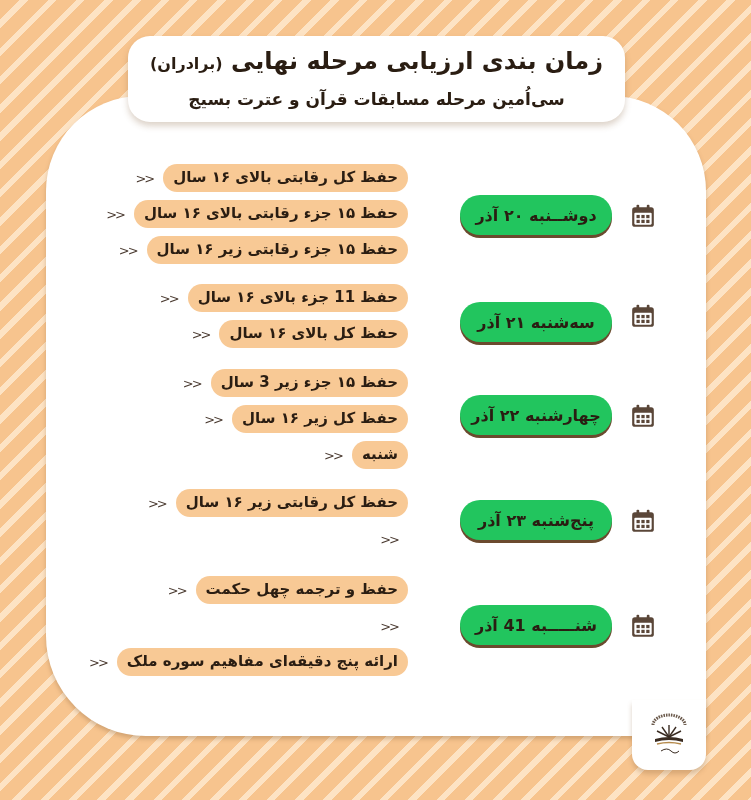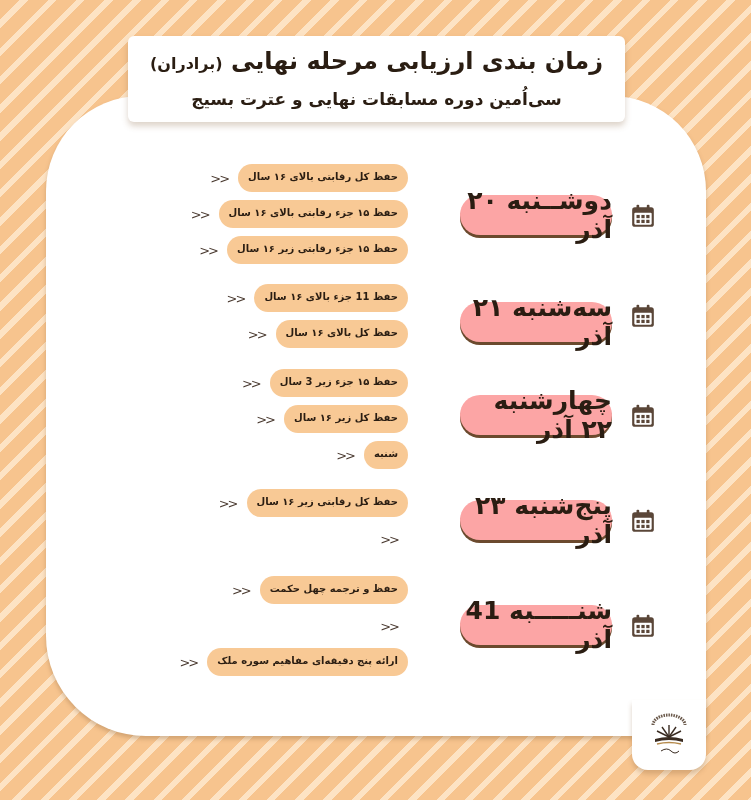--- a/index.html
+++ b/index.html
@@ -4,21 +4,21 @@
 <style>
   html,body{margin:0;padding:0;}
   body{
     width:751px;height:800px;overflow:hidden;position:relative;
     font-family:"DejaVu Sans","Liberation Sans",sans-serif;
     background-color:#f7c48e;
     background-image:repeating-linear-gradient(135deg,#f7c48e 0px,#f7c48e 14px,#fde3c4 14px,#fde3c4 20px);
   }
   .header-card{
     position:absolute;left:128px;top:36px;width:497px;height:86px;
-    background:#fff;border-radius:6px;
+    background:#fff;border-radius:22px;
     box-shadow:0 4px 6px rgba(120,80,40,0.25);
     z-index:3;text-align:center;direction:rtl;
   }
   .header-title{font-size:24px;font-weight:bold;color:#2a1d12;margin-top:10px;line-height:30px;}
   .header-title .sub{font-size:16px;}
   .header-subtitle{font-size:17px;font-weight:bold;color:#2a1d12;margin-top:8px;line-height:24px;}
   .main-card{
     position:absolute;left:46px;top:96px;width:660px;height:640px;
     background:#fff;border-radius:95px 95px 0 100px;
     box-shadow:0 3px 4px rgba(140,100,60,0.35);
@@ -26,43 +26,43 @@
   }
   .logo-tab{
     position:absolute;left:632px;top:700px;width:74px;height:70px;
     background:#fff;border-radius:0 0 16px 16px;
     box-shadow:0 4px 5px rgba(140,100,60,0.3);z-index:2;
     display:flex;align-items:center;justify-content:center;
   }
   .day-group{position:absolute;left:0;right:0;direction:rtl;}
   .day-pill{
     position:absolute;right:94px;width:152px;height:40px;
-    background:#fca5a5;border-radius:22px;
+    background:#22c55e;border-radius:22px;
     box-shadow:0 3px 0 #6b4a2e;
-    font-size:25px;font-weight:bold;color:#2a1d12;
+    font-size:16px;font-weight:bold;color:#2a1d12;
     display:flex;align-items:center;justify-content:center;
   }
   .cal-icon{position:absolute;right:50px;width:26px;height:26px;}
   .items{position:absolute;right:298px;display:flex;flex-direction:column;align-items:flex-start;}
   .item-row{display:flex;align-items:center;direction:rtl;height:26px;margin-bottom:10px;}
   .item-pill{
     background:#f8c995;border-radius:14px;padding:0 10px;height:28px;line-height:26px;
-    font-size:10px;font-weight:bold;color:#2a1d12;white-space:nowrap;
+    font-size:15px;font-weight:bold;color:#2a1d12;white-space:nowrap;
   }
   .item-marker{font-size:13px;color:#4a3a30;margin-right:10px;letter-spacing:-2px;}
 </style>
 </head>
 <body>
 
 <div class="header-card">
   <div class="header-title">
     <span>زمان بندی ارزیابی مرحله نهایی</span>
     <span class="sub">(برادران)</span>
   </div>
-  <div class="header-subtitle">سی‌اُمین دوره مسابقات نهایی و عترت بسیج</div>
+  <div class="header-subtitle">سی‌اُمین مرحله مسابقات قرآن و عترت بسیج</div>
 </div>
 
 <div class="main-card">
 
   <div class="day-group" style="top:70px;height:110px;">
     <svg class="cal-icon" style="top:37px" viewBox="0 0 24 24">
         <rect x="2" y="4" width="20" height="18" rx="2.5" fill="#5a4638"></rect>
         <rect x="4" y="9" width="16" height="11" rx="1" fill="#fff"></rect>
         <rect x="6" y="1.5" width="2.5" height="5" rx="1" fill="#5a4638"></rect>
         <rect x="15.5" y="1.5" width="2.5" height="5" rx="1" fill="#5a4638"></rect>

